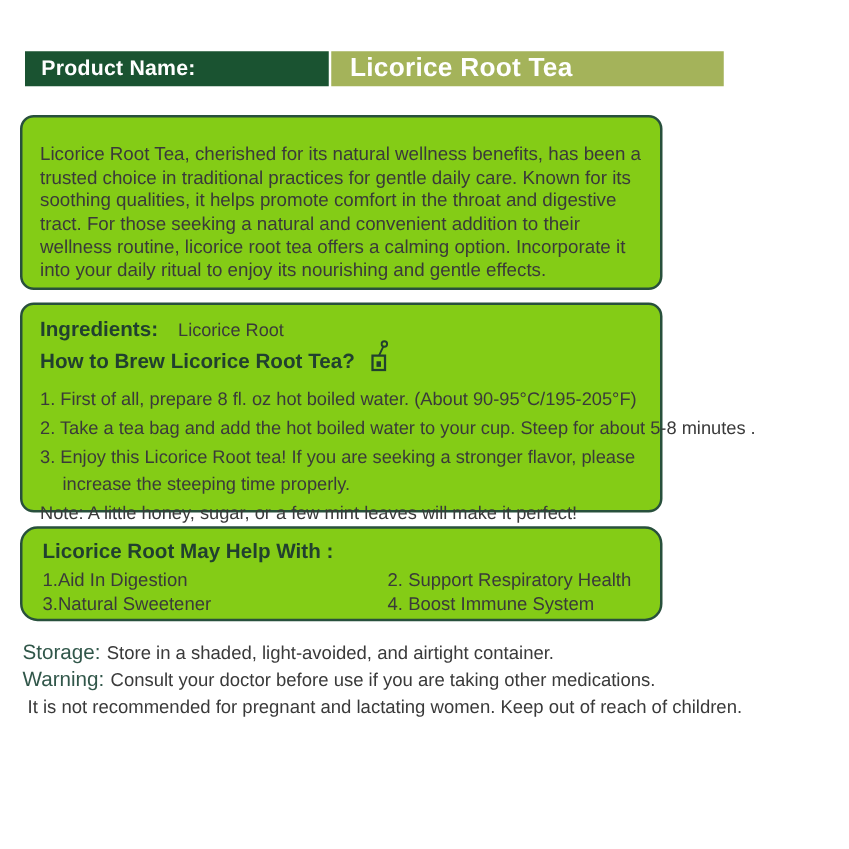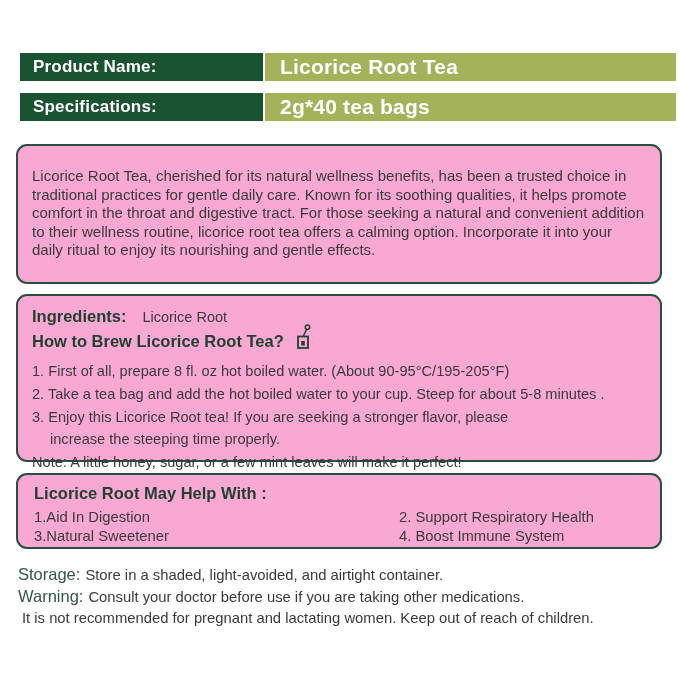--- a/index.html
+++ b/index.html
@@ -6,75 +6,71 @@
   html, body { width: 679px; height: 679px; }
   body {
     background: #ffffff;
     font-family: "Liberation Sans", "DejaVu Sans", sans-serif;
     color: #3b3b3b;
     overflow: hidden;
   }
   .page { width: 679px; height: 679px; padding-top: 41px; }
 
   
-  .hdr-row { display: flex; width: 656px; margin: 12px 0 7px 20px; height: 28px; }
+  .hdr-row { display: flex; width: 559px; margin: 0 0 7px 20px; height: 28px; }
   .hdr-label {
     width: 243px; background: #1a5331; color: #ffffff;
     font-weight: bold; font-size: 17px; display: flex; align-items: center;
     padding-left: 13px; letter-spacing: 0.2px;
   }
   .hdr-value {
     flex: 1; background: #a4b35a; color: #ffffff; margin-left: 2px;
     font-weight: bold; font-size: 21px; display: flex; align-items: center;
     padding-left: 15px; letter-spacing: 0.2px;
   }
 
   
   .box {
-    width: 646px; margin-left: 16px; border: 2px solid #28503c;
-    border-radius: 11px; background: #f9a8d4;
+    width: 514px; margin-left: 16px; border: 2px solid #28503c;
+    border-radius: 11px; background: #84cc16;
   }
   .box-desc { margin-top: 23px; height: 140px; padding: 21px 14px 0 14px; }
   .box-desc p { font-size: 15px; line-height: 18.6px; color: #3a3a3a; }
 
   .box-brew { margin-top: 10px; height: 168px; padding: 11px 12px 0 14px; }
   .ing-line { font-size: 14.5px; color: #3a3a3a; margin-bottom: 2px; }
   .ing-label { font-weight: bold; font-size: 16.5px; color: #21402f; padding-right: 16px; }
   .brew-title-line { display: flex; align-items: center; margin-bottom: 6px; }
   .brew-title { font-weight: bold; font-size: 16.5px; color: #21402f; }
   .teabag-icon { margin-left: 12px; margin-top: -4px; }
   .step { font-size: 14.6px; color: #3a3a3a; line-height: 22.8px; white-space: nowrap; }
   .step-cont { padding-left: 18px; }
   .note { font-size: 14.6px; color: #3a3a3a; line-height: 22.8px; white-space: nowrap; }
 
-  .box-help { margin-top: 11px; height: 76px; padding: 9px 12px 0 16px; }
+  .box-help { margin-top: 11px; height: 76px; padding: 9px 23px 0 16px; border-radius: 14px; }
   .help-title { font-weight: bold; font-size: 16.5px; color: #21402f; margin-bottom: 5px; }
   .help-grid { display: flex; }
   .help-col { display: flex; flex-direction: column; }
   .help-col-1 { width: 365px; }
   .help-item { font-size: 14.8px; color: #3a3a3a; line-height: 19px; white-space: nowrap; }
 
   
   .footer { margin: 15px 0 0 18px; }
   .f-line { font-size: 14.8px; color: #3a3a3a; line-height: 21px; white-space: nowrap; }
   .f-label { font-size: 16.5px; color: #31574a; padding-right: 5px; }
   .f-cont { padding-left: 4px; }
 </style>
 </head>
 <body>
 
 <div class="page">
 
   <div class="hdr-row">
     <div class="hdr-label">Product Name:</div>
     <div class="hdr-value">Licorice Root Tea</div>
-  </div>
-  <div class="hdr-row">
-    <div class="hdr-label">Specifications:</div>
-    <div class="hdr-value">2g*40 tea bags</div>
   </div>
 
   <div class="box box-desc">
     <p>Licorice Root Tea, cherished for its natural wellness benefits, has been a trusted choice in traditional practices for gentle daily care. Known for its soothing qualities, it helps promote comfort in the throat and digestive tract. For those seeking a natural and convenient addition to their wellness routine, licorice root tea offers a calming option. Incorporate it into your daily ritual to enjoy its nourishing and gentle effects.</p>
   </div>
 
   <div class="box box-brew">
     <div class="ing-line">
       <span class="ing-label">Ingredients:</span><span>Licorice Root</span>
     </div>

